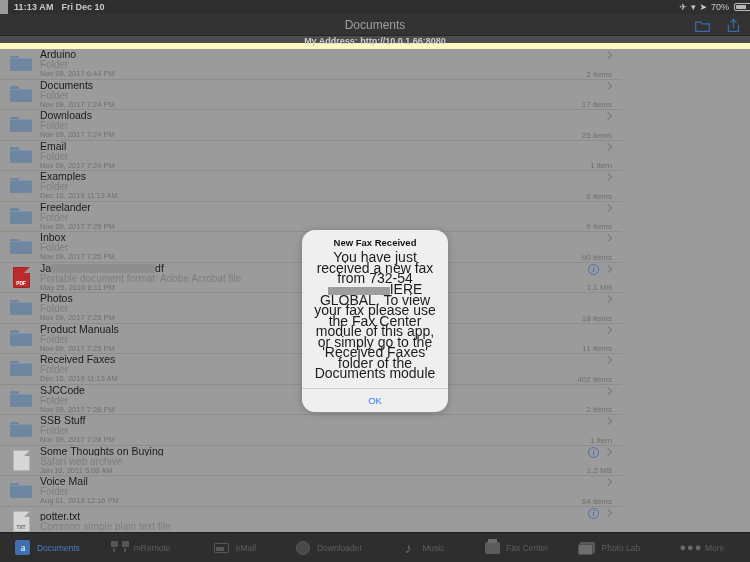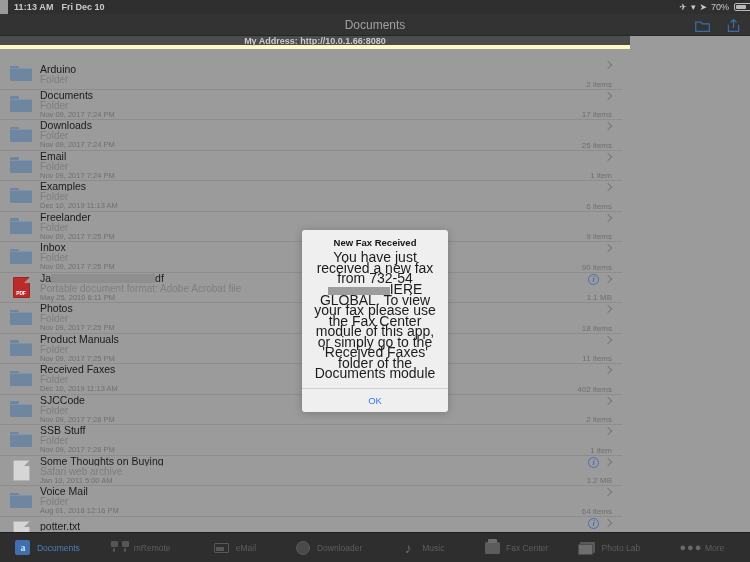--- a/index.html
+++ b/index.html
@@ -53,34 +53,33 @@
   .nav-title { color: #9fa0a2; font-size: 12px; }
   .nav-actions {
     position: absolute; right: 8px; top: 0; height: 22px;
     display: flex; align-items: center; gap: 14px;
   }
   .nav-ico { width: 17px; height: 17px; opacity: .95; }
 
   
   .addressbar {
     position: absolute; top: 36px; left: 0;
-    width: 630px; height: 13px;
+    width: 750px; height: 13px;
     background: #4c4c4d;
-    display: flex; align-items: center; justify-content: center;
-    border-bottom: 4px solid #fef9c3;
+    display: flex; align-items: flex-start; justify-content: center;
+    border-bottom: 6px solid #fef9c3;
   }
   .addr-text { color: #cccccc; font-size: 9px; font-weight: bold; }
 
   
   .filelist {
     position: absolute; top: 49px; left: 0;
     width: 622px; height: 483px;
     background: #9b9b9b;
     overflow: hidden;
-    margin-top: 10px;
   }
   .row {
     position: relative;
     height: 30.5px;
     border-bottom: 1px solid #8d8d8d;
     display: flex; align-items: center;
     padding-left: 8px; padding-right: 8px;
   }
   .icon-wrap {
     width: 26px; height: 24px; flex: 0 0 26px;
@@ -165,21 +164,21 @@
   
   .alert-layer {
     position: absolute; top: 0; left: 0; width: 750px; height: 562px;
     pointer-events: none;
   }
   .alert {
     position: absolute; left: 302px; top: 230px;
     width: 146px;
     background: #f2f2f2cc;
     background: rgba(246,246,246,0.92);
-    border-radius: 3px;
+    border-radius: 13px;
     box-shadow: 0 1px 8px rgba(0,0,0,0.22);
     overflow: hidden;
     pointer-events: auto;
   }
   .alert-body { padding: 7px 9px 9px; text-align: center; }
   .alert-title { font-size: 9.5px; font-weight: bold; color: #141414; margin-bottom: 4px; }
   .alert-msg { font-size: 14px; color: #1c1c1c; line-height: 10.5px; }
   .alert-msg .redact { background: #9d9d9d; height: 8px; vertical-align: -1px; }
   .alert-sep { height: 1px; background: #cfcfcf; }
   .alert-btn {
@@ -289,20 +288,21 @@
       <div class="row">
         <div class="icon-wrap">
           <span class="folder">
             <span class="tab"></span>
             <span class="body"></span>
           </span>
         </div>
         <div class="rowtext">
           <div class="r-name">Arduino</div>
           <div class="r-kind">Folder</div>
+          <div class="r-date">Nov 09, 2017 6:44 PM</div>
         </div>
         <div class="rowright">
           <div class="rr-top">
             <div class="chev"></div>
           </div>
           <div class="r-meta">2 items</div>
         </div>
       </div>
       <div class="row">
         <div class="icon-wrap">

